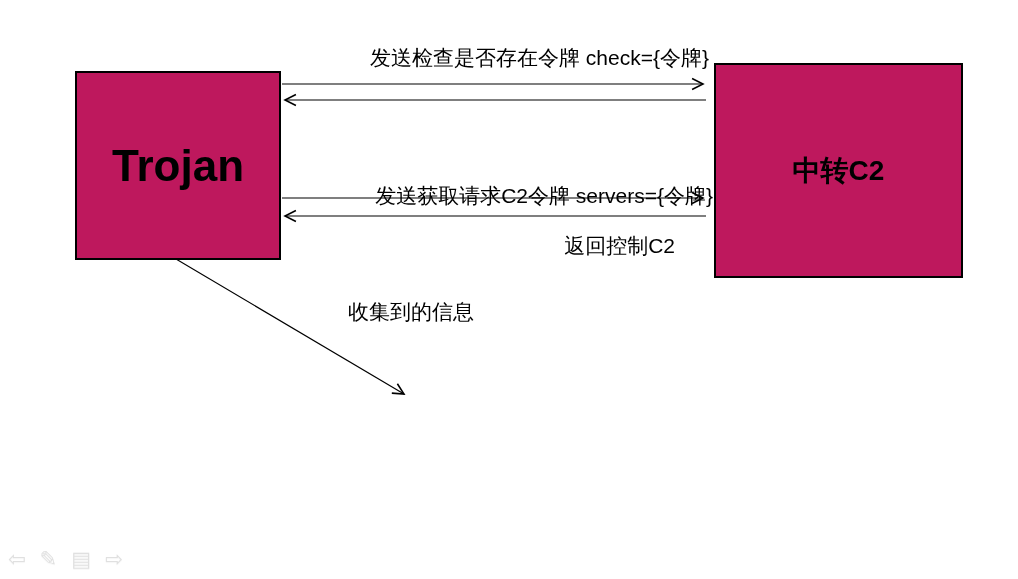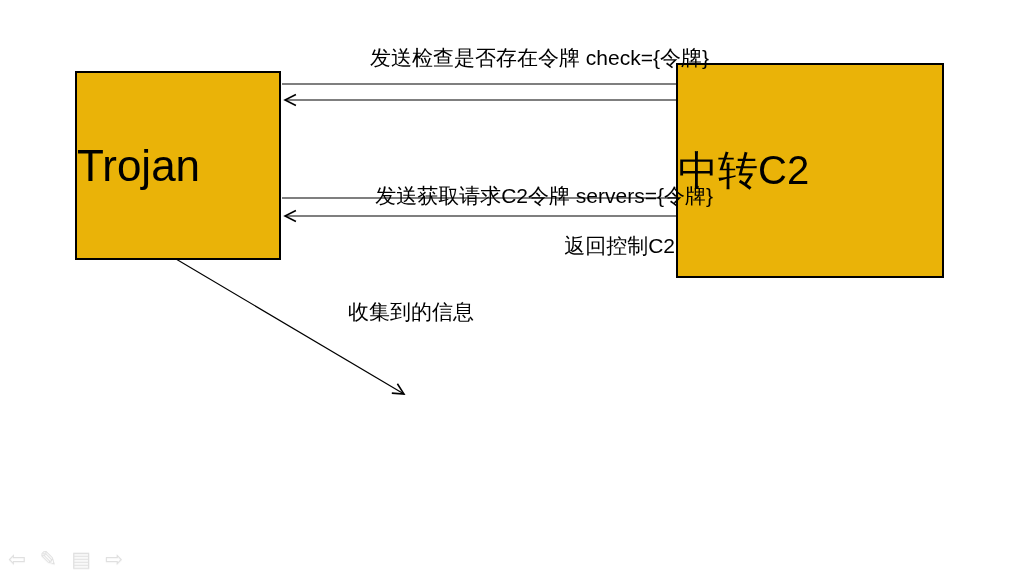--- a/index.html
+++ b/index.html
@@ -9,29 +9,29 @@
     background:#ffffff;
     overflow:hidden;
     font-family:"Liberation Sans","DejaVu Sans",sans-serif;
   }
   .connectors{
     position:absolute;left:0;top:0;width:1018px;height:579px;
     pointer-events:none;
   }
   .node{
     position:absolute;
-    background:#eab308;
+    background:#be185d;
     border:2px solid #000000;
-    display:flex;align-items:center;
+    display:flex;align-items:center;justify-content:center;
     color:#000000;
-    font-weight:normal;
+    font-weight:bold;
     box-sizing:border-box;
   }
   .node-trojan{left:75px;top:71px;width:206px;height:189px;font-size:44px;}
-  .node-relay{left:676px;top:63px;width:268px;height:215px;font-size:40px;}
+  .node-relay{left:714px;top:63px;width:249px;height:215px;font-size:28px;}
   .node-control{left:415px;top:388px;width:303px;height:171px;font-size:38px;}
   .msg{
     position:absolute;
     font-size:21px;
     color:#000000;
     white-space:nowrap;
     text-align:right;
   }
   .msg-check{left:289px;top:44px;width:420px;}
   .msg-return-ok{left:255px;top:113px;width:420px;}

